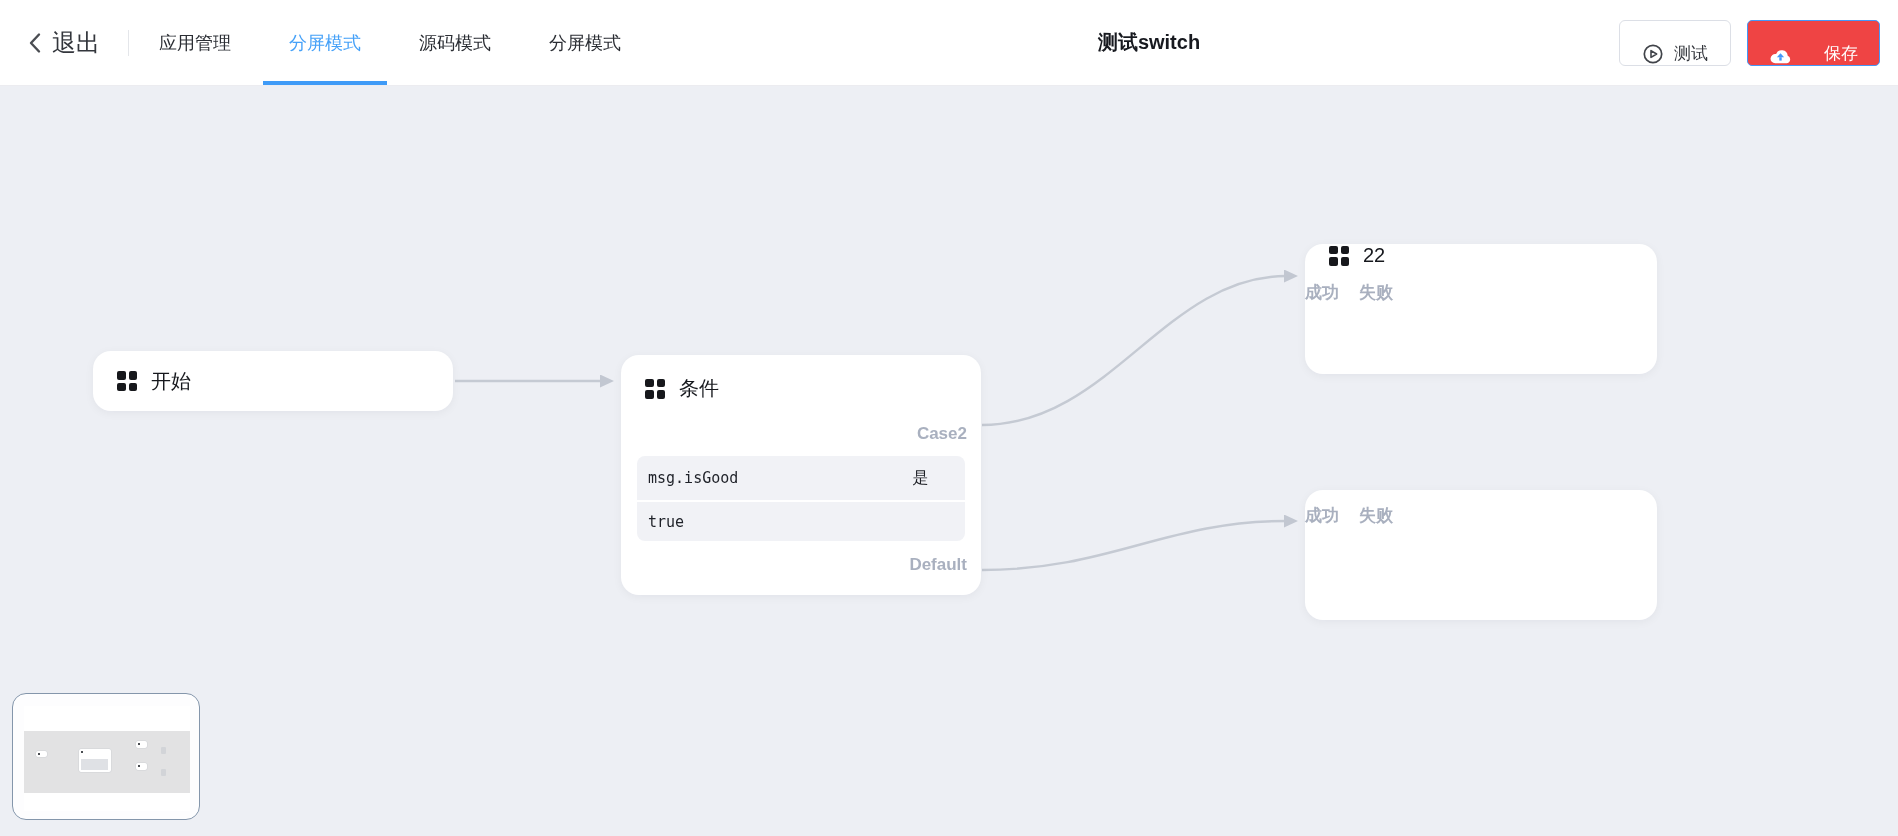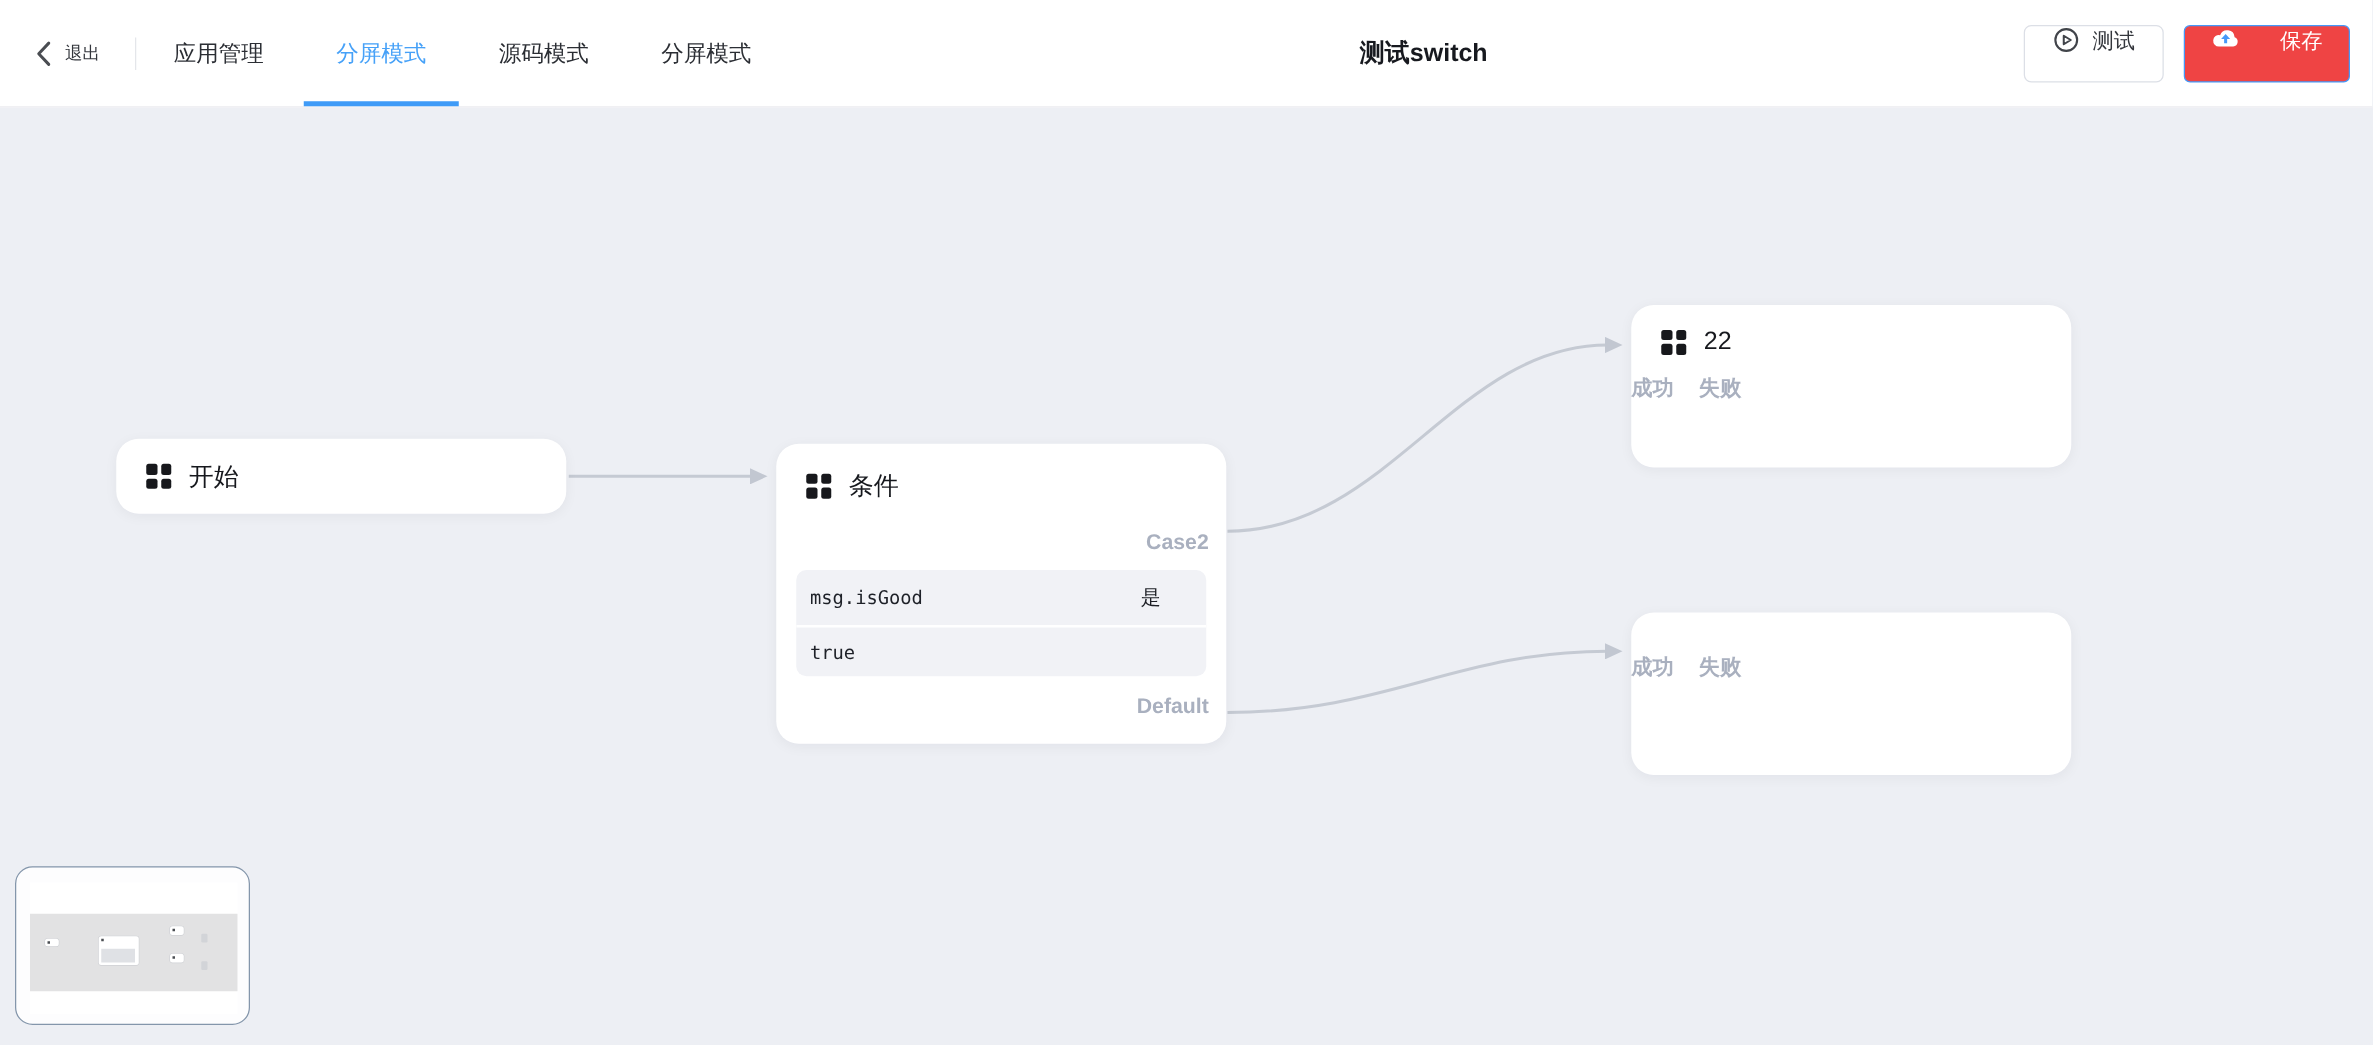--- a/index.html
+++ b/index.html
@@ -3,32 +3,32 @@
 <meta charset="utf-8">
 <style>
   * { margin:0; padding:0; box-sizing:border-box; }
   html,body { width:1898px; height:836px; overflow:hidden;
     font-family:"Liberation Sans", sans-serif; background:#edeff4; }
 
   
   .header { position:relative; display:flex; align-items:center; height:86px;
     background:#fff; border-bottom:1px solid #ececf0; padding:0 16px; z-index:5; }
   .back { display:flex; align-items:center; gap:10px; cursor:pointer; margin-left:12px; }
-  .back-label { font-size:14px; color:#33363c; }
+  .back-label { font-size:24px; color:#33363c; }
   .header-divider { width:1px; height:26px; background:#e4e6ea; margin:0 30px 0 28px; }
   .tabs { display:flex; align-items:center; height:100%; }
   .tab { position:relative; height:100%; display:flex; align-items:center;
     margin-right:58px; font-size:18px; color:#2b2e34; cursor:pointer; }
   .tab.active { color:#46a1f8; }
   .tab.active::after { content:''; position:absolute; left:-26px; right:-26px; bottom:0;
     height:4px; background:#3f9bf7; }
   .title-zone { flex:1; display:flex; justify-content:center; }
   .page-title { font-size:20px; font-weight:600; color:#17191f; }
   .header-buttons { display:flex; align-items:center; gap:16px; margin-right:2px; }
-  .btn { display:flex; align-items:flex-start; gap:10px; height:46px; border-radius:6px;
+  .btn { display:flex; align-items:flex-end; gap:10px; height:46px; border-radius:6px;
     font-size:17px; cursor:pointer; user-select:none; }
   .btn-test { background:#fff; border:1px solid #dcdfe6; color:#33363c; padding:0 22px; }
   .btn-save { background:#ef4444; border:1px solid #4598f8; color:#fff; padding:0 21px; border-radius:5px;gap:32px; }
 
   
   .canvas { position:absolute; top:86px; left:0; width:1898px; height:750px;
     background:#edeff4; overflow:hidden; }
   .edges { position:absolute; top:0; left:0; }
 
   .node { position:absolute; background:#fff; border-radius:18px;
@@ -49,21 +49,21 @@
   .rule-box { margin:12px 16px 0 16px; background:#f1f2f6; border-radius:8px; overflow:hidden; }
   .rule-row { display:flex; align-items:center; height:44px;gap:16px; }
   .rule-row + .rule-row { border-top:2px solid #fff; height:41px; }
   .rule-field, .rule-value { flex:1; padding-left:11px;
     font-family:"DejaVu Sans Mono", monospace; font-size:15px; color:#1e2128; }
   .rule-op { width:89px; display:flex; align-items:center; justify-content:center;
     font-size:16px; color:#1c1e24; position:relative; }
   .rule-op::before { content:''; position:absolute; left:0; top:12px; bottom:12px;
     width:1px; background:#d8dbe1; }
 
-  .node-out { padding-top:18px; }
+  .node-out { }
   .node-22 { left:1305px; top:158px; width:352px; height:130px; }
   .node-11 { left:1305px; top:404px; width:352px; height:130px; }
   .out-ports { margin-top:14px; display:flex; flex-direction:row; gap:6px; }
   .out-port { font-size:17px; font-weight:700; color:#a9b0bf; text-align:right; padding-right:14px; }
 
   
   .minimap { position:absolute; left:12px; top:607px; width:188px; height:127px;
     border:1px solid #8496ab; border-radius:14px; background:#fdfdfe; overflow:hidden; cursor:pointer; }
   .mm-page { position:absolute; left:11px; top:12px; width:166px; height:105px; background:#fff; }
   .mm-band { position:absolute; left:0; top:25px; width:166px; height:62px; background:#e2e2e3; }

